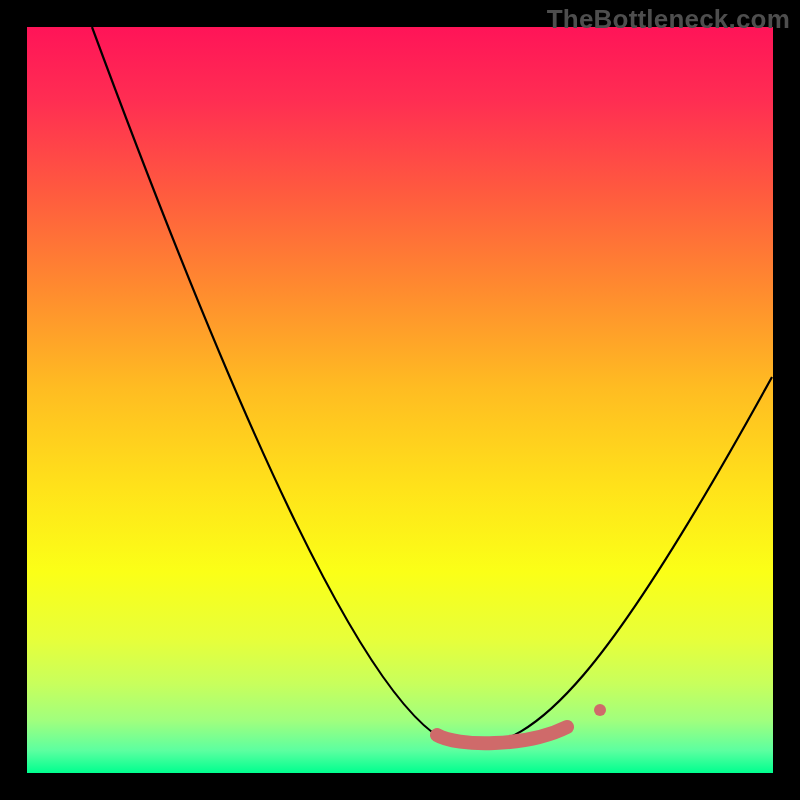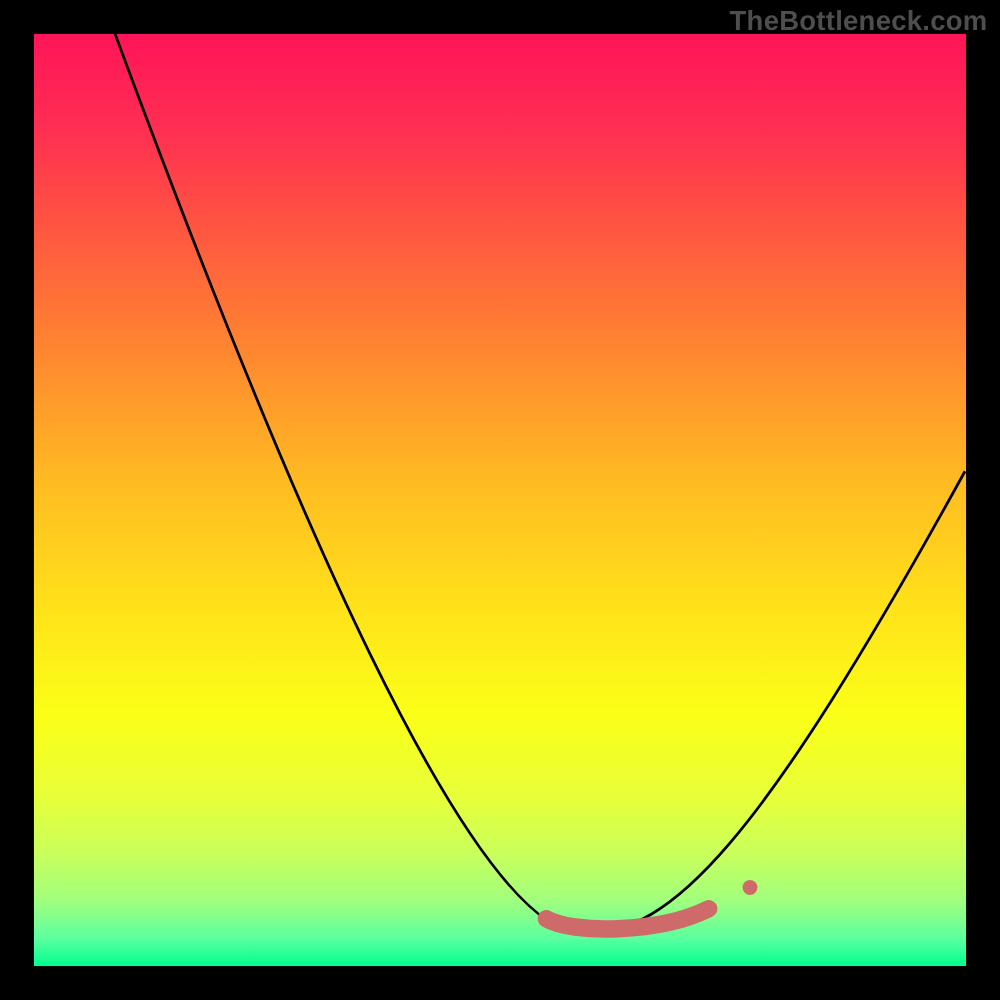--- a/index.html
+++ b/index.html
@@ -35,21 +35,21 @@
       #a0ff7e 93%,
       #5cffa0 97%,
       #00ff8f 100%
     );
   }
   .watermark {
     position: absolute;
     top: 4px;
     right: 10px;
     font-family: Arial, Helvetica, sans-serif;
-    font-size: 22px;
+    font-size: 26px;
     font-weight: 600;
     color: #4e4e4e;
     letter-spacing: 0.2px;
     user-select: none;
   }
   svg.curve {
     position: absolute;
     inset: 0;
   }
 </style>

